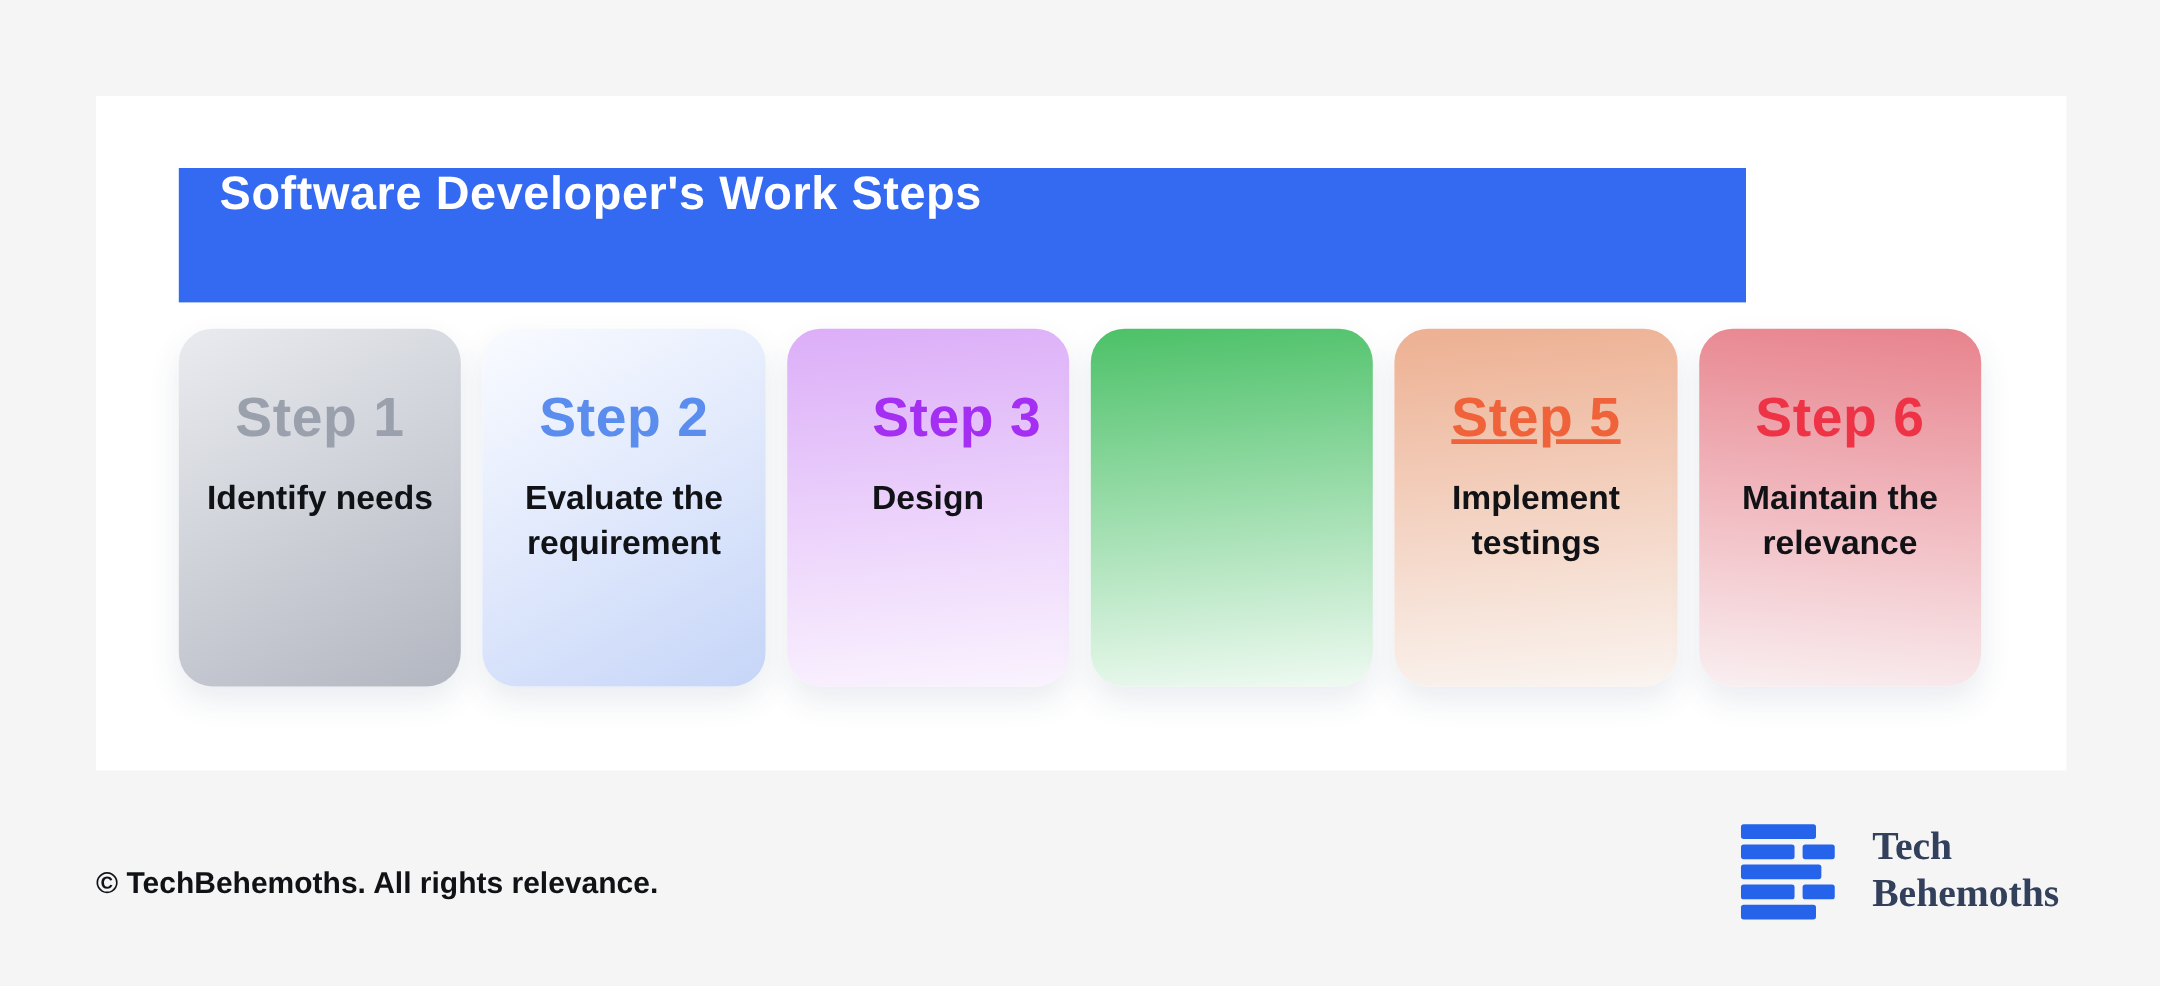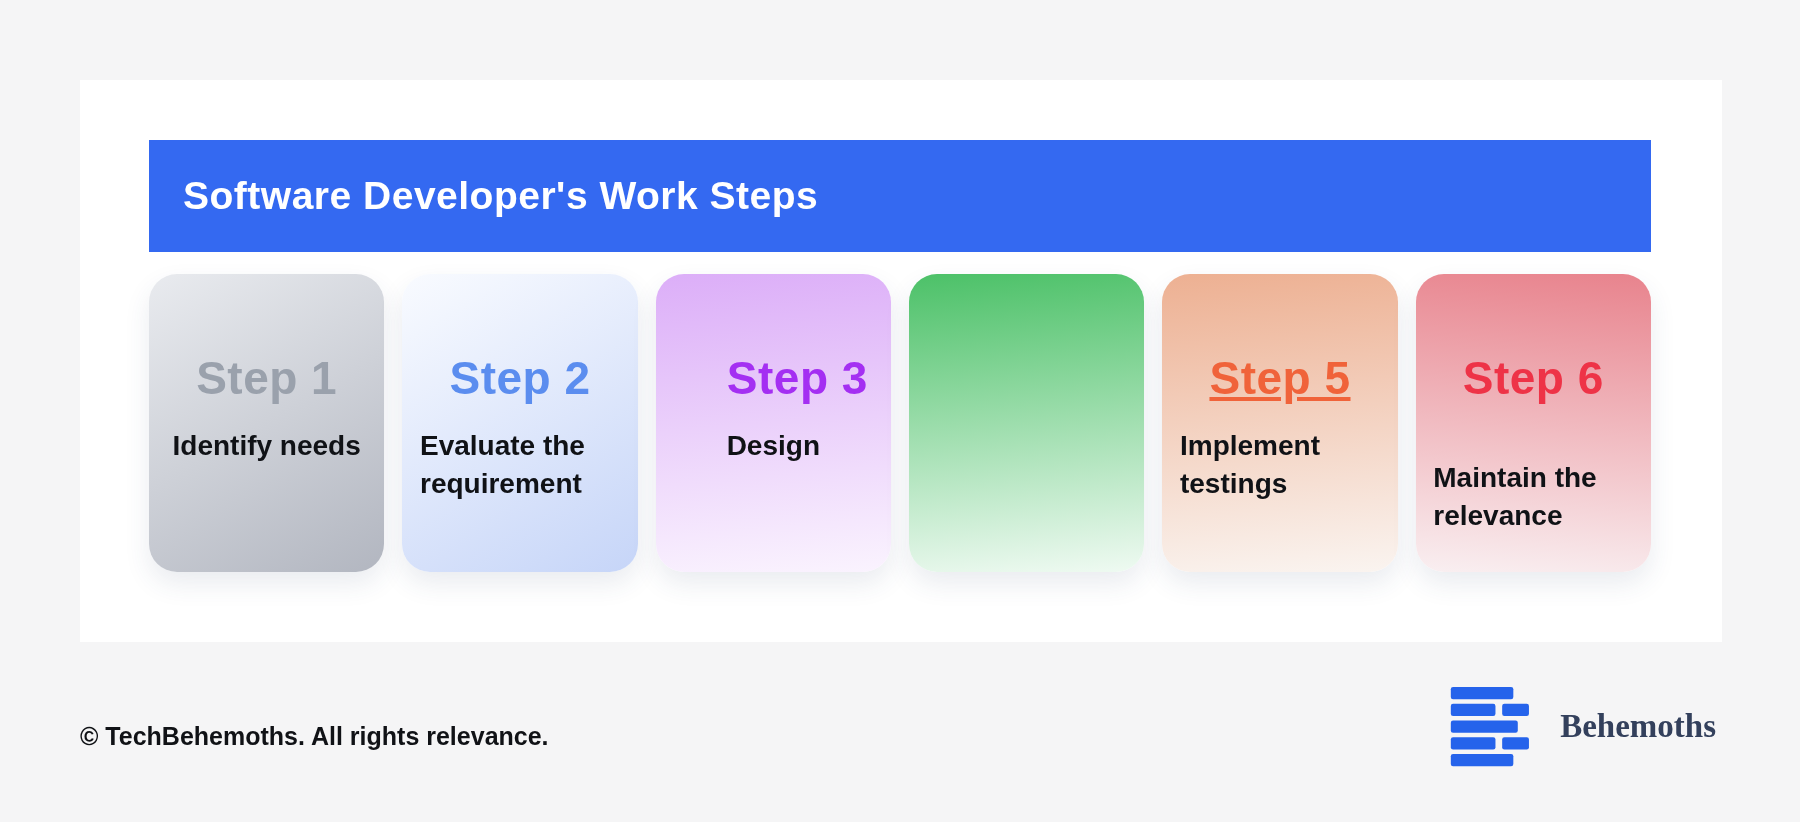--- a/index.html
+++ b/index.html
@@ -12,23 +12,23 @@
   }
   .panel {
     position: absolute;
     left: 80px; top: 80px;
     width: 1642px; height: 562px;
     background: #ffffff;
   }
   .header-bar {
     position: absolute;
     left: 69px; top: 60px;
-    width: 1502px; height: 112px;
+    width: 1306px; height: 112px;
     display: flex;
-    align-items: center;
+    align-items: flex-start;
     padding-left: 34px;
   }
   .header-title {
     font-size: 39px;
     font-weight: 800;
     letter-spacing: 0.5px;
   }
   .cards {
     position: absolute;
     left: 69px; top: 194px;
@@ -36,33 +36,34 @@
     display: flex;
     gap: 18px;
   }
   .step-card {
     flex: 1;
     height: 298px;
     border-radius: 28px;
     display: flex;
     flex-direction: column;
     align-items: center;
-    padding-top: 77px;
+    padding-top: 46px;
     box-shadow: 0 12px 26px rgba(45, 65, 105, 0.10);
   }
   .step-label {
     font-size: 46px;
     font-weight: 800;
     margin-bottom: 22px;
     letter-spacing: 0.5px;
   }
   .step-desc {
     font-size: 28px;
     font-weight: 700;
     color: #101216;
+    text-align: center;
     line-height: 1.35;
     max-width: 200px;
   }
   .footer-copy {
     position: absolute;
     left: 80px; top: 722px;
     font-size: 25px;
     font-weight: 700;
     color: #101216;
   }
@@ -102,21 +103,21 @@
     <div class="step-card" style="background: linear-gradient(175deg, rgb(220, 174, 248), rgb(250, 243, 254));">
       <div class="step-label" style="color: rgb(164, 47, 242); margin-left: 48px;">Step 3</div>
       <div class="step-desc">Design</div>
     </div>
     <div class="step-card" style="background: linear-gradient(175deg, rgb(76, 193, 104), rgb(239, 250, 242));">
     </div>
     <div class="step-card" style="background: linear-gradient(175deg, rgb(237, 176, 146), rgb(250, 244, 240));">
       <div class="step-label" style="color: rgb(240, 99, 58); text-decoration: underline;">Step 5</div>
       <div class="step-desc">Implement testings</div>
     </div>
-    <div class="step-card" style="background: linear-gradient(185deg, rgb(232, 131, 141), rgb(249, 239, 241)); gap: 32px;">
+    <div class="step-card" style="background: linear-gradient(185deg, rgb(232, 131, 141), rgb(249, 239, 241));">
       <div class="step-label" style="color: rgb(238, 51, 71);">Step 6</div>
       <div class="step-desc">Maintain the relevance</div>
     </div>
   </div>
 
 </div>
 
 <div class="footer-copy">© TechBehemoths. All rights relevance.</div>
 
 <div class="logo">
@@ -125,15 +126,16 @@
       <rect x="6" y="8" width="56" height="11" rx="2"></rect>
       <rect x="6" y="23" width="40" height="11" rx="2"></rect>
       <rect x="52" y="23" width="24" height="11" rx="2"></rect>
       <rect x="6" y="38" width="60" height="11" rx="2"></rect>
       <rect x="6" y="53" width="40" height="11" rx="2"></rect>
       <rect x="52" y="53" width="24" height="11" rx="2"></rect>
       <rect x="6" y="68" width="56" height="11" rx="2"></rect>
     </g>
   </svg>
   <div class="logo-text" style="color: rgb(51, 64, 92);">
+    <div>Tech</div>
     <div>Behemoths</div>
   </div>
 </div>
 
 </body></html>

